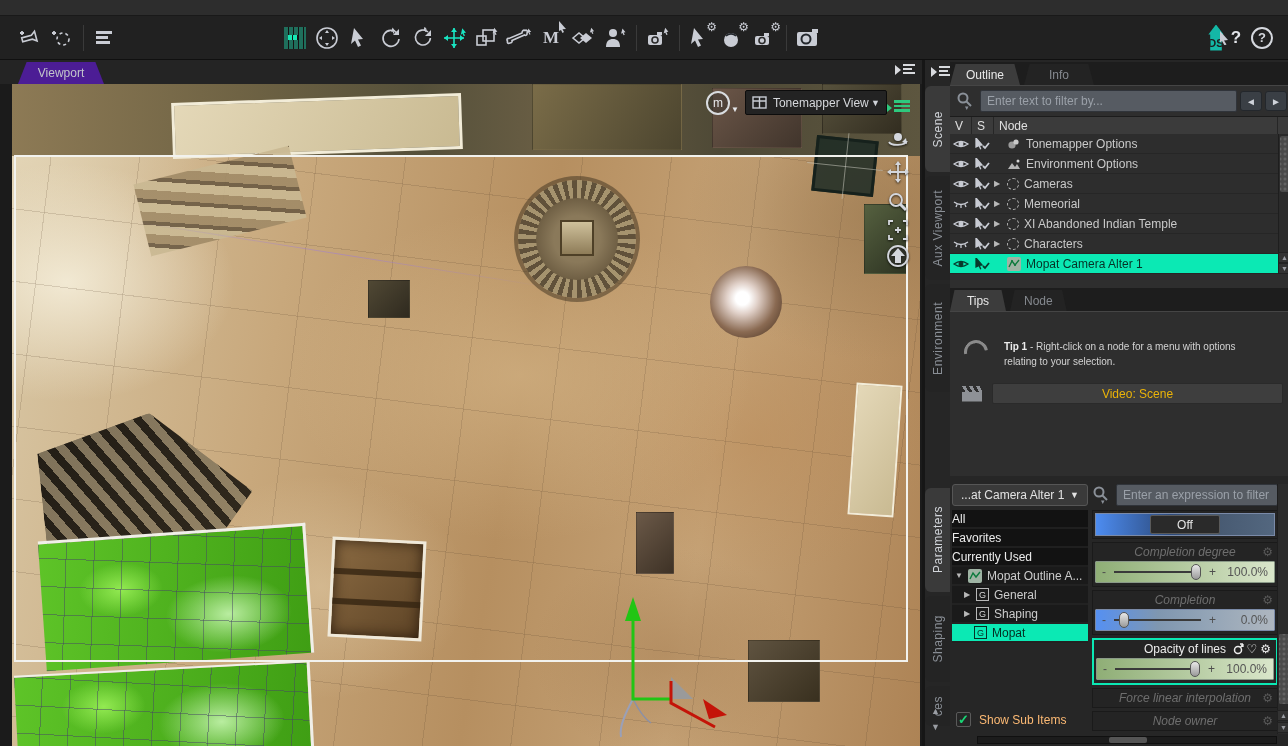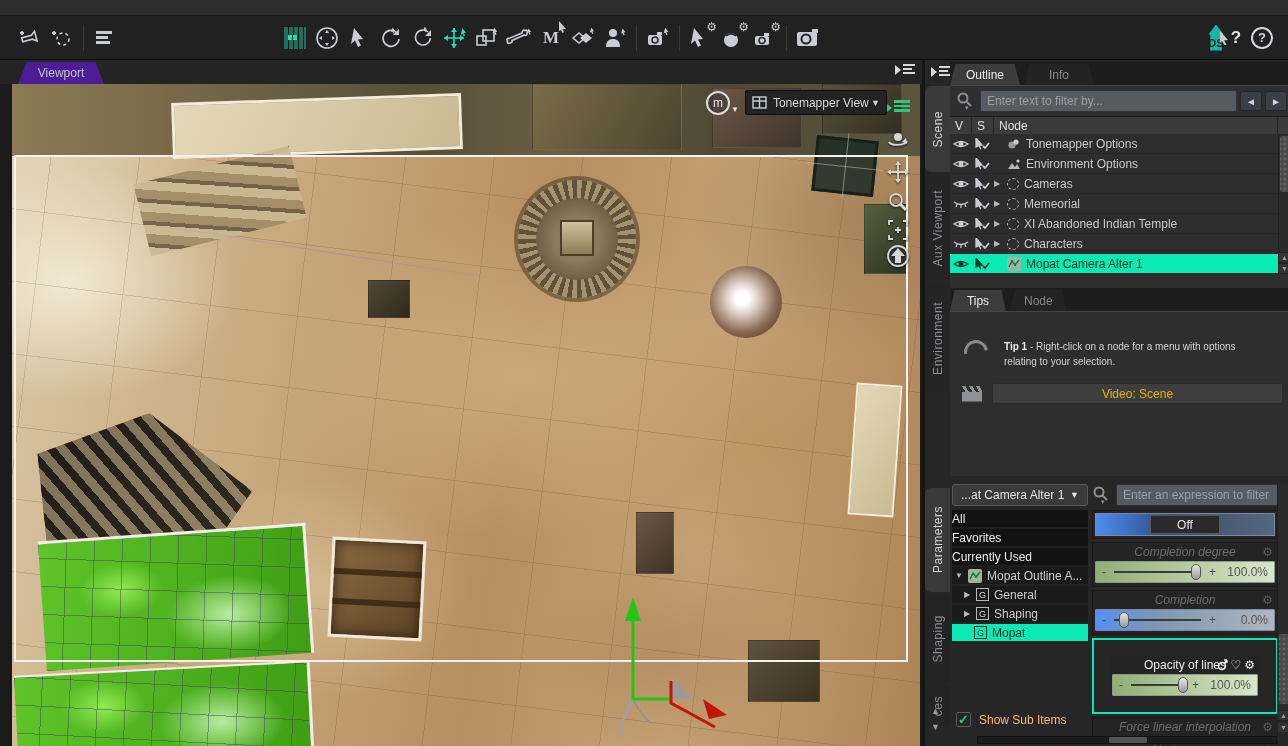--- a/index.html
+++ b/index.html
@@ -771,21 +771,21 @@
             <span>-</span>
             <div class="strack">
                 <div class="shandle" style="left:6%"></div>
               </div>
             <span>+</span>
             <span class="sval">0.0%</span>
           </div>
         </div>
 
         <div class="selwrap">
-          <div class="pblock" style="margin:16px;border:none">
+          <div class="pblock" style="margin:0;border:none">
             <div class="plabelrow lit">
               <span>Opacity of lines</span>
               <span class="picos">
                 <svg width="11" height="12" viewBox="0 0 11 12" style="margin-right:2px">
                     <circle cx="5" cy="7" r="3.5" stroke="#ececec" fill="none" stroke-width="1.5"></circle>
                     <path d="M7.5 4.5L10 1M10 1h-3M10 1v3" stroke="#ececec" stroke-width="1.3" fill="none"></path>
                   </svg>
                 <span style="margin-right:2px">♡</span>
                 <span>⚙</span>
               </span>

